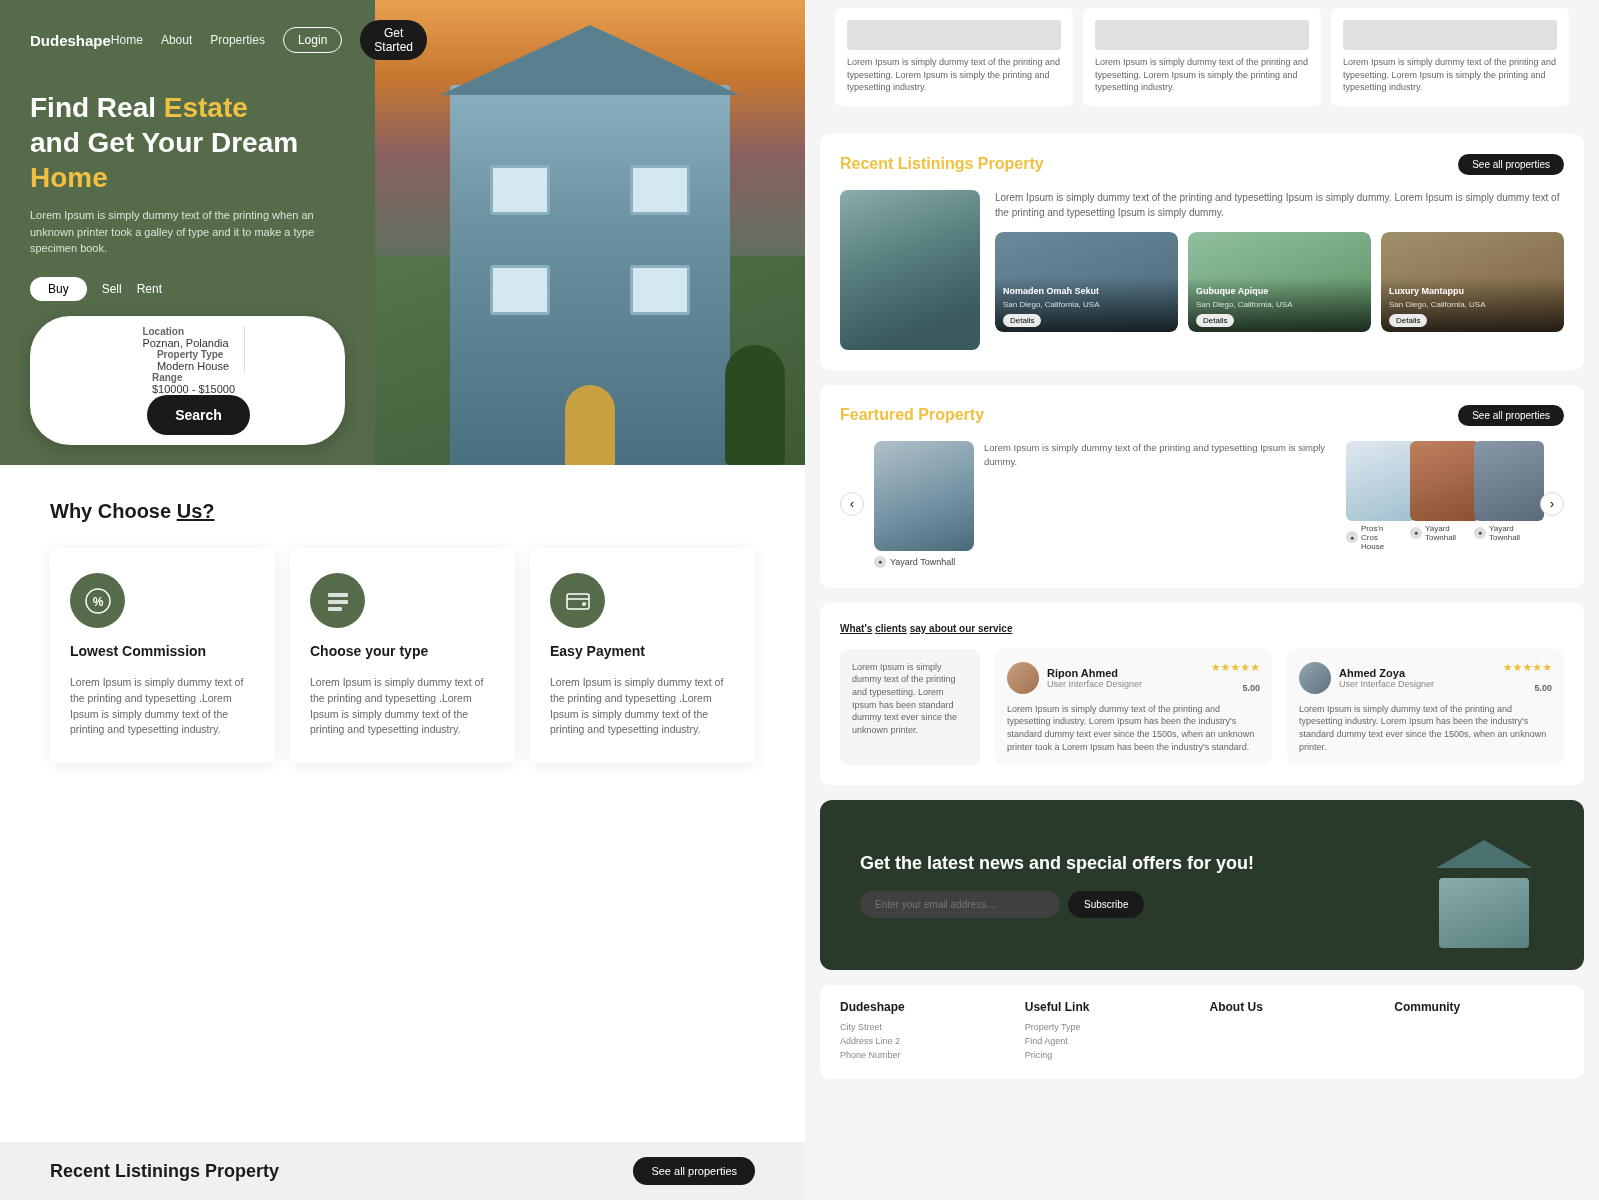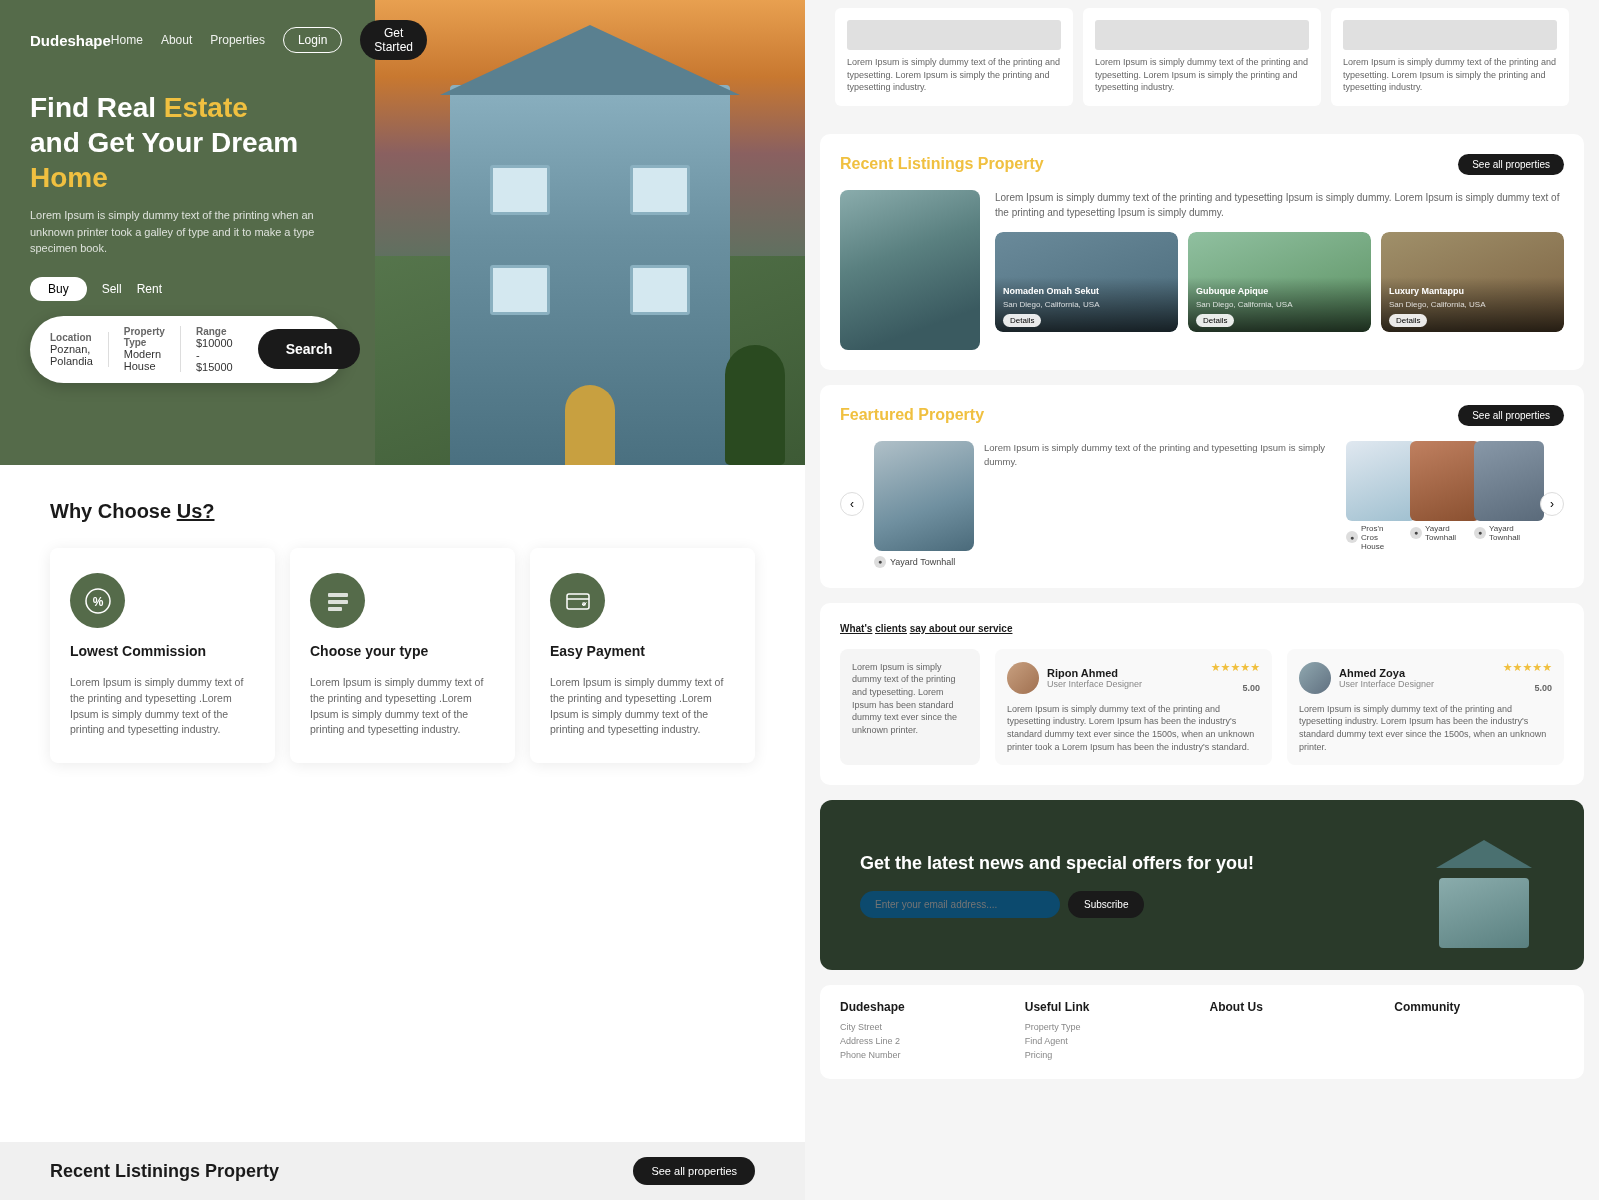--- a/index.html
+++ b/index.html
@@ -182,20 +182,21 @@
 
     
     .search-bar {
       background: white;
       border-radius: 40px;
       display: flex;
       align-items: center;
       padding: 10px 8px 10px 20px;
       gap: 0;
       box-shadow: 0 4px 15px rgba(0,0,0,0.2);
+      flex-direction: column;
     }
     .search-field {
       display: flex;
       flex-direction: column;
       flex: 1;
       border-right: 1px solid #ddd;
       padding-right: 15px;
     }
     .search-field:last-of-type { border-right: none; }
     .search-field + .search-field { padding-left: 15px; }
@@ -606,21 +607,21 @@
       color: white;
       margin-bottom: 15px;
       line-height: 1.3;
     }
     .newsletter-input-row {
       display: flex;
       gap: 8px;
       align-items: center;
     }
     .newsletter-input {
-      background: #0c4a6e;
+      background: #404040;
       border: none;
       border-radius: 20px;
       padding: 8px 15px;
       font-size: 10px;
       color: #999;
       width: 200px;
     }
     .newsletter-btn {
       background: #1a1a1a;
       color: white;

